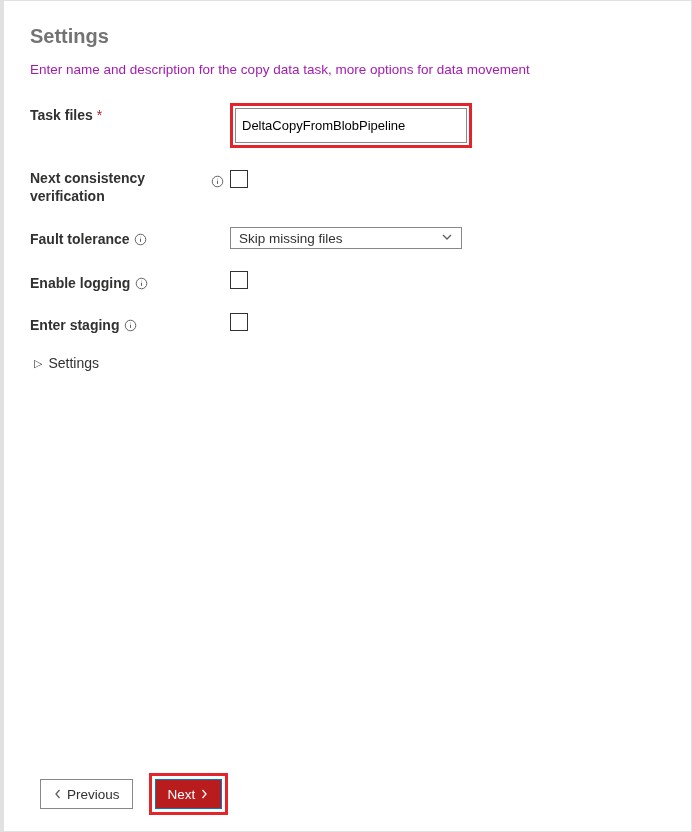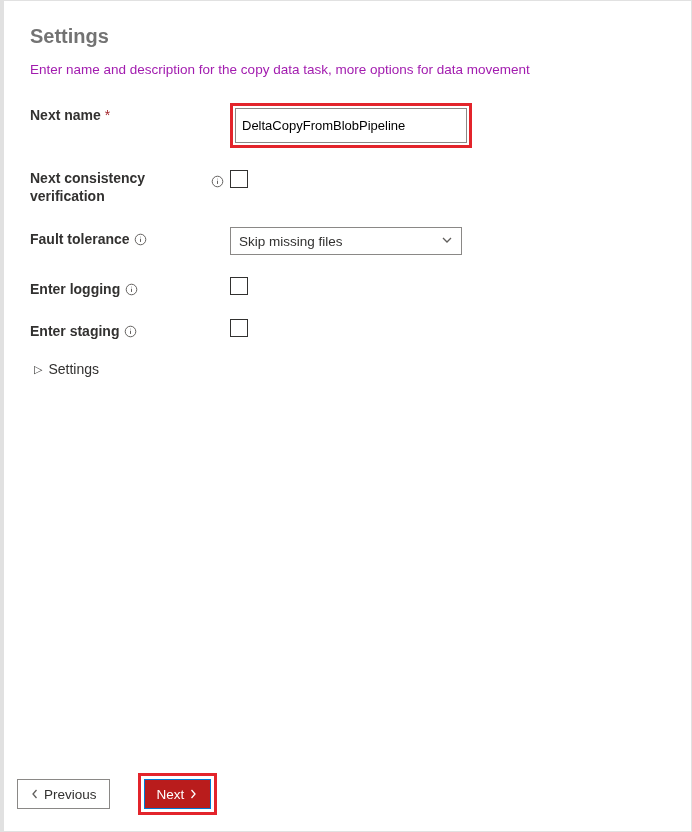--- a/index.html
+++ b/index.html
@@ -94,21 +94,21 @@
     resize: both;
   }
   .checkbox-box {
     width: 18px; height: 18px;
     border: 1px solid #323130;
     background: #fff;
     display: inline-block;
   }
   .select-box {
     width: 232px;
-    height: 28px;
+    height: 22px;
     border: 1px solid #8a8886;
     display: flex;
     align-items: center;
     justify-content: space-between;
     padding: 0 8px;
     font-size: 13.5px;
     color: #323130;
     cursor: pointer;
     background: #fff;
   }
@@ -119,25 +119,25 @@
     gap: 6px;
     margin-top: 2px;
     margin-left: 4px;
     font-size: 14px;
     color: #323130;
     cursor: pointer;
   }
   .advanced-row .tri { font-size: 11px; color: #323130; }
   .footer {
     position: absolute;
-    left: 13px;
+    left: 36px;
     bottom: 16px;
     display: flex;
     align-items: center;
-    gap: 28px;
+    gap: 16px;
   }
   .btn {
     display: inline-flex;
     align-items: center;
     gap: 4px;
     height: 30px;
     padding: 0 12px;
     font-size: 13.5px;
     cursor: pointer;
     border: 1px solid #8a8886;
@@ -159,21 +159,21 @@
 </style>
 </head>
 <body>
 
 <div class="page">
   <h1 class="settings-title">Settings</h1>
   <div class="subtitle">Enter name and description for the copy data task, more options for data movement</div>
 
   <div class="form-row">
     <div class="label-col">
-      <span>Next name</span>
+      <span>Task files</span>
         <span class="req">*</span>
     </div>
     <div class="between-col"></div>
     <div class="input-col">
       <span class="annotate-red">
         <input class="text-input" type="text" value="DeltaCopyFromBlobPipeline" style="">
       </span>
     </div>
   </div>
 
@@ -215,21 +215,21 @@
           <svg width="12" height="12" viewBox="0 0 12 12">
               <path d="M2 4 L6 8 L10 4" fill="none" stroke="currentColor" stroke-width="1.3"></path>
             </svg>
         </span>
       </div>
     </div>
   </div>
 
   <div class="form-row">
     <div class="label-col">
-      <span>Enter logging</span>
+      <span>Enable logging</span>
       <span class="info-icon">
         <svg viewBox="0 0 16 16" fill="none" stroke="currentColor" stroke-width="1.2">
             <circle cx="8" cy="8" r="6.5"></circle>
             <line x1="8" y1="7" x2="8" y2="11"></line>
             <circle cx="8" cy="4.8" r="0.6" fill="currentColor" stroke="none"></circle>
           </svg>
       </span>
     </div>
     <div class="between-col"></div>
     <div class="input-col">

